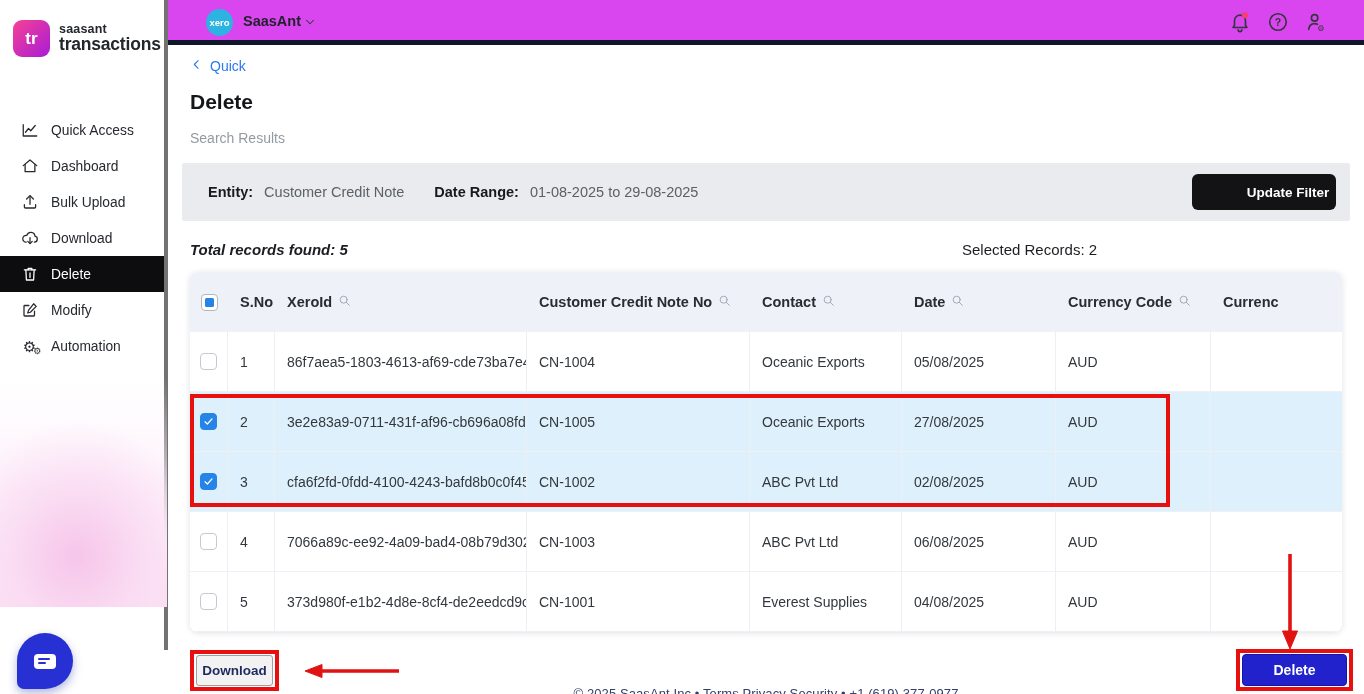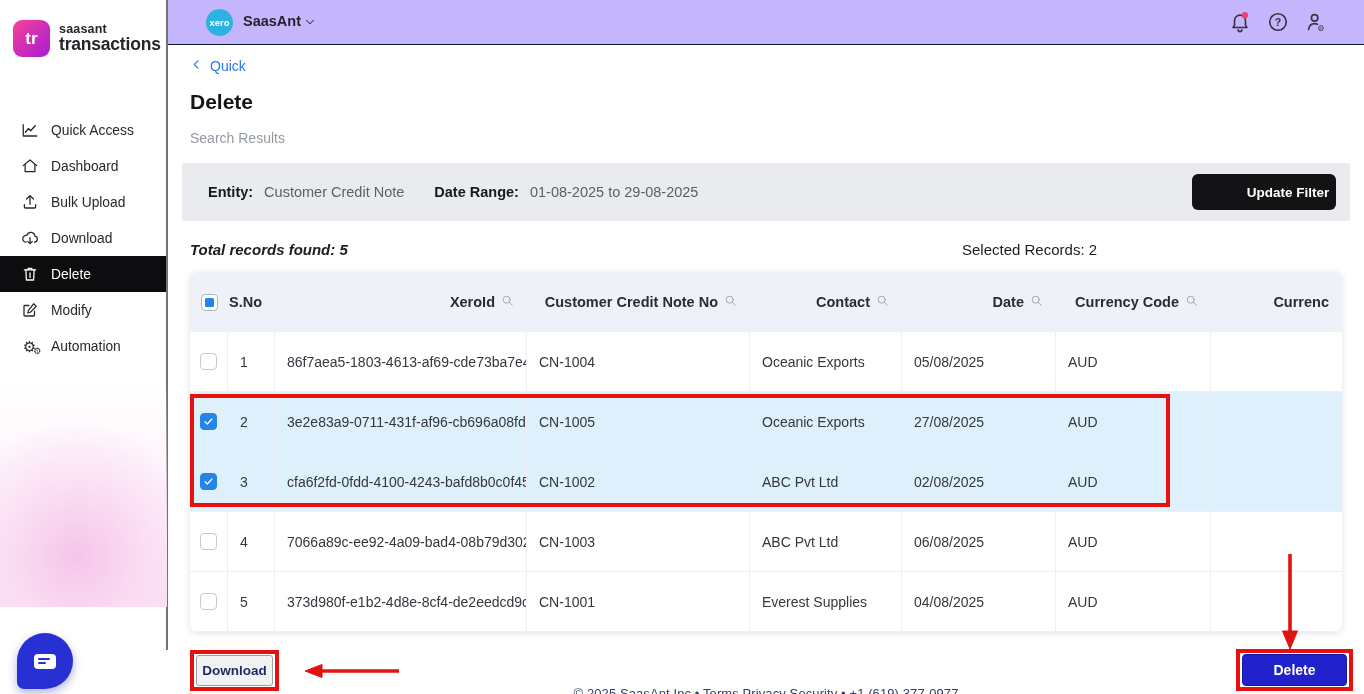--- a/index.html
+++ b/index.html
@@ -2,21 +2,21 @@
 <html><head>
 <meta charset="utf-8">
 <style>
   * { margin:0; padding:0; box-sizing:border-box; }
   html,body { width:1364px; height:694px; overflow:hidden; background:#fff;
     font-family:"Liberation Sans", sans-serif; color:#23262b; }
   .stage { position:relative; width:1364px; height:694px; overflow:hidden; }
 
   
   .sidebar { position:absolute; left:0; top:0; width:168px; height:650px; background:#fff;
-    border-right:2px solid #737373; z-index:4; }
+    border-right:4px solid #737373; z-index:4; }
   .brand { position:absolute; left:13px; top:20px; display:flex; gap:9px; align-items:center; }
   .brand-mark { width:37px; height:37px; border-radius:9px; color:#fff; font-weight:800; font-size:17px;
     display:flex; align-items:center; justify-content:center;
     background:linear-gradient(135deg,#ef3e9b 10%,#b01fd0 90%); }
   .brand-text { display:flex; flex-direction:column; line-height:1.02; }
   .brand-l1 { font-size:12.5px; font-weight:700; letter-spacing:.2px; }
   .brand-l2 { font-size:17.5px; font-weight:800; letter-spacing:-.2px; }
   .nav { position:absolute; left:0; top:112px; width:100%; }
   .nav-item { height:36px; display:flex; align-items:center; gap:12px; padding-left:20px;
     font-size:13.8px; color:#26292e; cursor:pointer; }
@@ -32,22 +32,22 @@
       linear-gradient(180deg, rgba(255,255,255,0) 0%, #fdeefa 70%, #fbe2f4 100%); }
   .chat-fab { position:absolute; left:17px; top:633px; width:56px; height:56px; background:#2731d3;
     border-radius:28px 28px 28px 7px; display:flex; align-items:center; justify-content:center;
     border:none; cursor:pointer; box-shadow:0 4px 10px rgba(30,40,160,.35); }
   .chat-ico { width:22px; height:15px; background:#fff; border-radius:4px; display:flex;
     flex-direction:column; justify-content:center; gap:2.5px; padding-left:4px; }
   .chat-ico i { display:block; height:2.2px; background:#2731d3; border-radius:2px; }
   .chat-ico i.b1 { width:12px; } .chat-ico i.b2 { width:8px; }
 
   
-  .topbar { position:absolute; left:168px; top:0; width:1196px; height:45px; background:#c4b5fd;
-    border-bottom:1px solid #0f172a; z-index:3; }
+  .topbar { position:absolute; left:168px; top:0; width:1196px; height:45px; background:#d946ef;
+    border-bottom:5px solid #0f172a; z-index:3; }
   .xero-badge { position:absolute; left:38px; top:9px; width:27px; height:27px; border-radius:50%;
     background:#2db3e2; color:#fff; font-size:9.5px; font-weight:700; display:flex;
     align-items:center; justify-content:center; }
   .org-name { position:absolute; left:75px; top:13px; font-size:14.5px; font-weight:600; color:#1f2228; }
   .org-caret { position:absolute; left:135px; top:15px; }
   .org-caret svg, .tb-icon svg { stroke:#33373d; fill:none; stroke-width:1.8; stroke-linecap:round; stroke-linejoin:round; }
   .topbar-icons { position:absolute; left:1061px; top:10px; display:flex; gap:16px; }
   .tb-icon { width:22px; height:24px; display:flex; align-items:center; justify-content:center; cursor:pointer; }
 
   
@@ -67,21 +67,21 @@
     color:#fff; border:none; border-radius:6px; font-size:13.5px; font-weight:600; cursor:pointer;
     font-family:"Liberation Sans", sans-serif;padding-left:48px; }
 
   .count-total { position:absolute; left:22px; top:241px; font-size:15px; font-weight:700; color:#1b1d21;font-style:italic; }
   .count-selected { position:absolute; left:794px; top:241px; font-size:15px; font-weight:400; color:#1b1d21; }
 
   
   .table-card { position:absolute; left:22px; top:272px; width:1152px; background:#fff;
     border-radius:8px; box-shadow:0 1px 6px rgba(25,35,60,.14); overflow:hidden; }
   .t-header { display:flex; height:60px; background:#eef1f7; }
-  .th { display:flex; align-items:center; justify-content:flex-end; padding:0 13px 0 12px;
+  .th { display:flex; align-items:center; justify-content:flex-start; padding:0 13px 0 12px;
     font-size:14.5px; font-weight:600; color:#282c33; line-height:1.25; }
   .th .search-ic { flex:0 0 auto; margin-left:6px; }
   .search-ic svg { width:13px; height:13px; stroke:#98a0a9; fill:none; stroke-width:1.6; stroke-linecap:round; }
   .t-row { display:flex; height:60px; border-bottom:1px solid #edf0f4; background:#fff; }
   .t-row.selected { background:#def0fb; }
   .td { display:flex; align-items:center; padding:0 12px; font-size:14px; color:#33383e;
     border-right:1px solid #eceff3; overflow:hidden; white-space:nowrap; }
   .t-row .td:last-child, .th:last-child { border-right:none; }
   .c0 { width:38px; justify-content:center; padding:0; border-right:1px solid #eceff3; }
   .th.c0 { border-right:none; }

